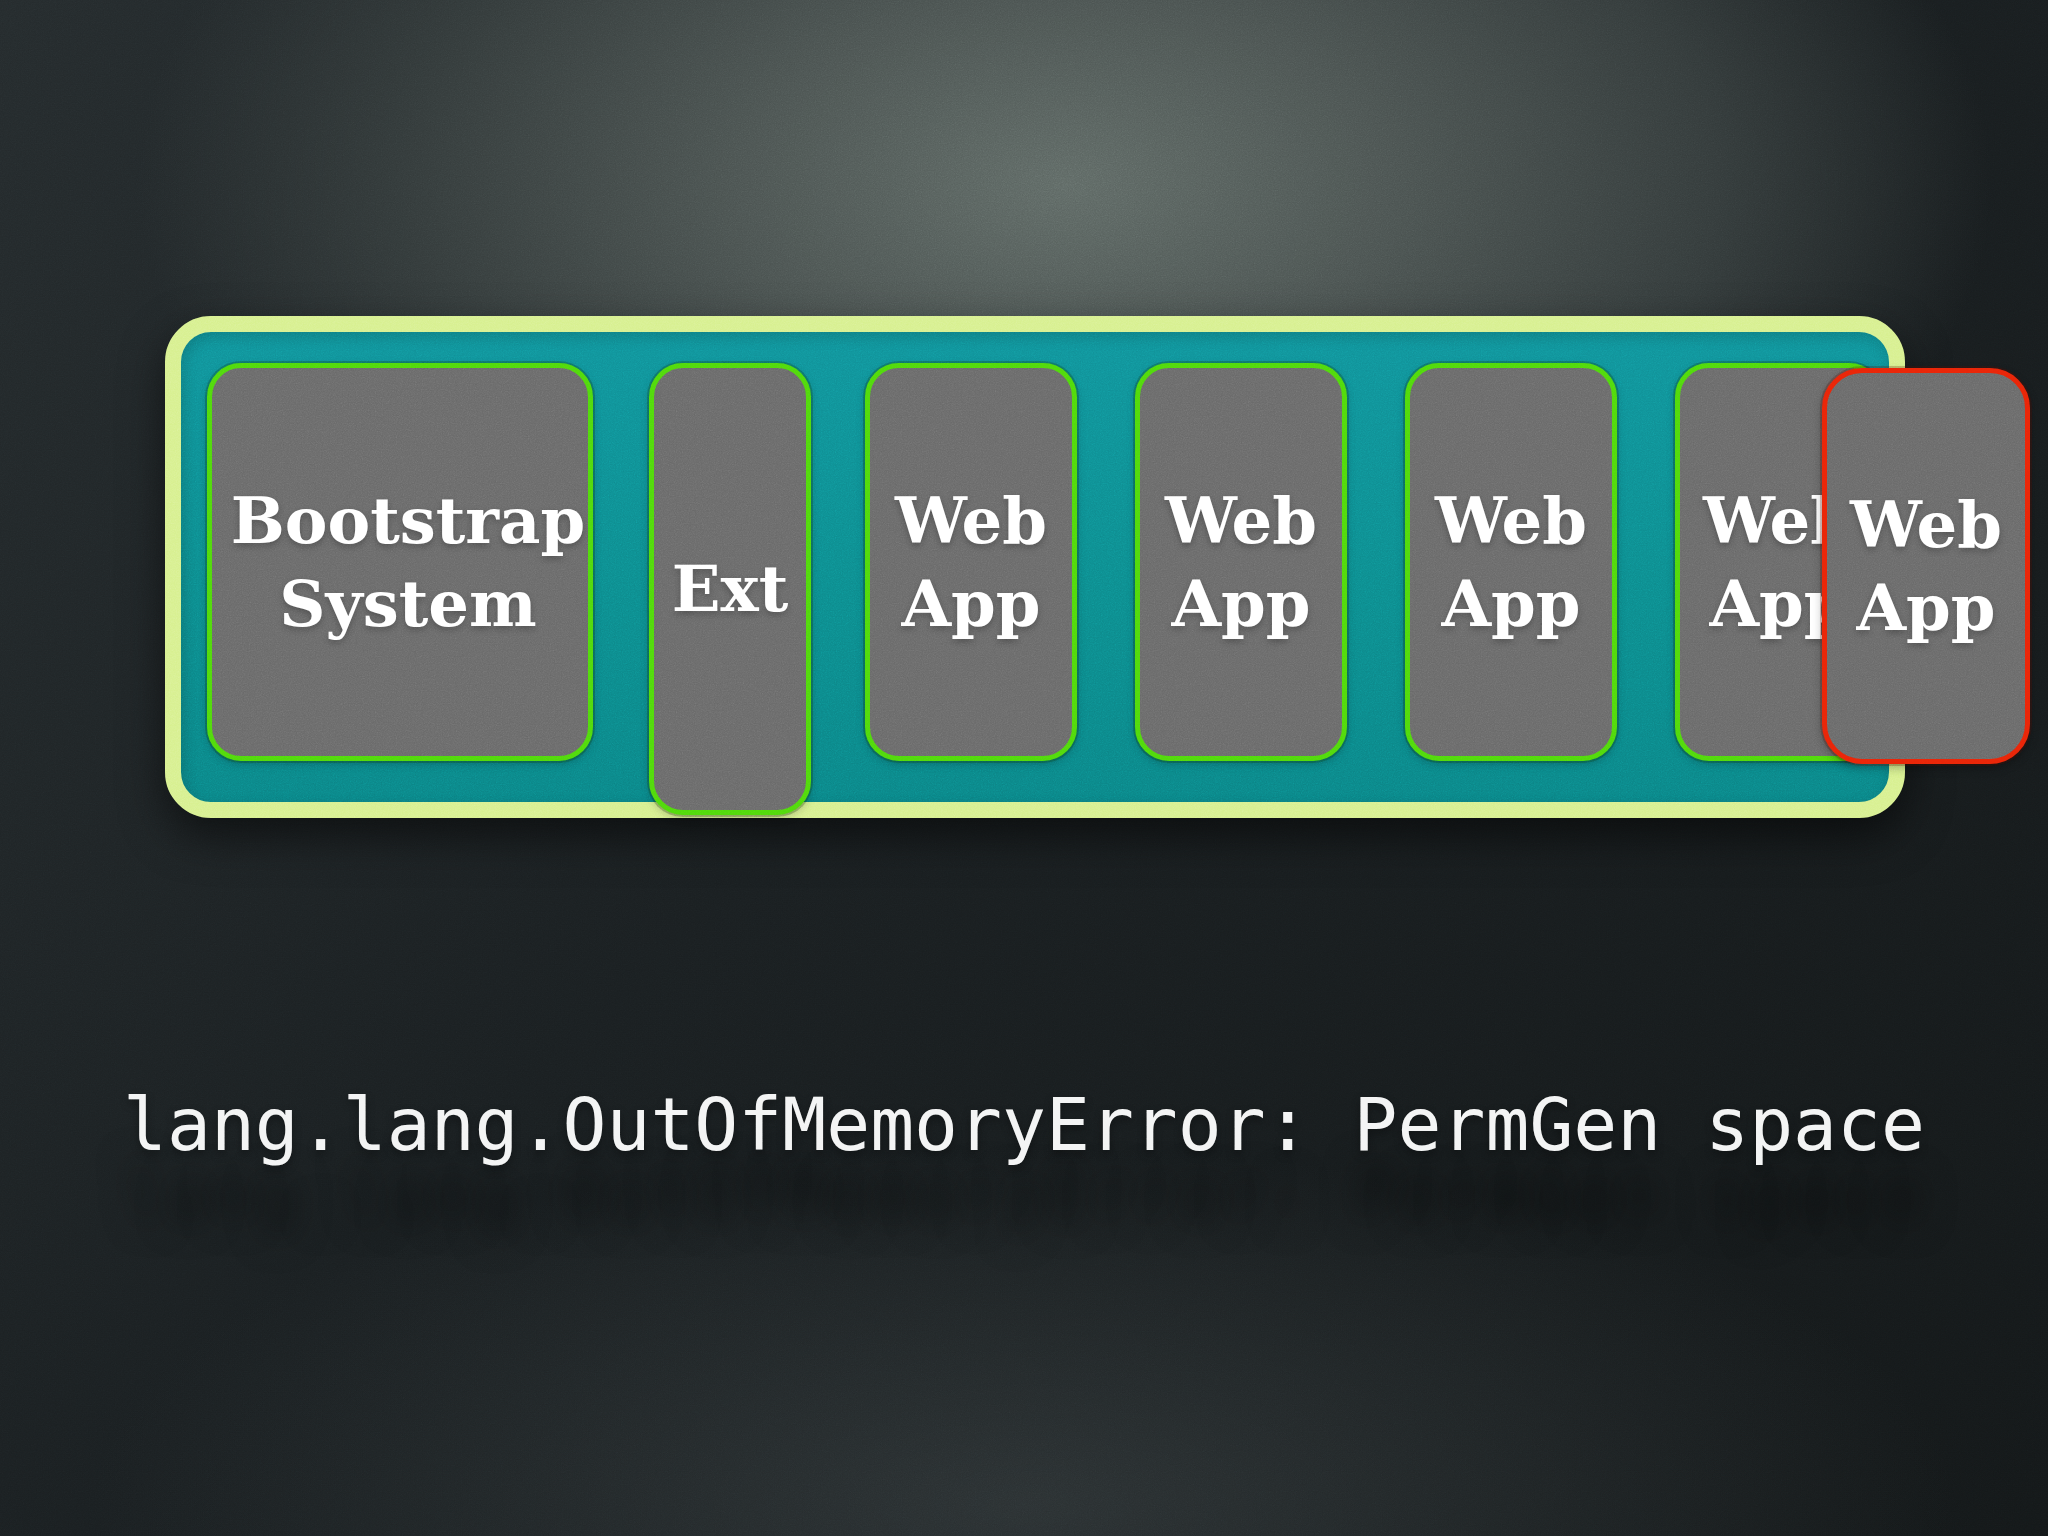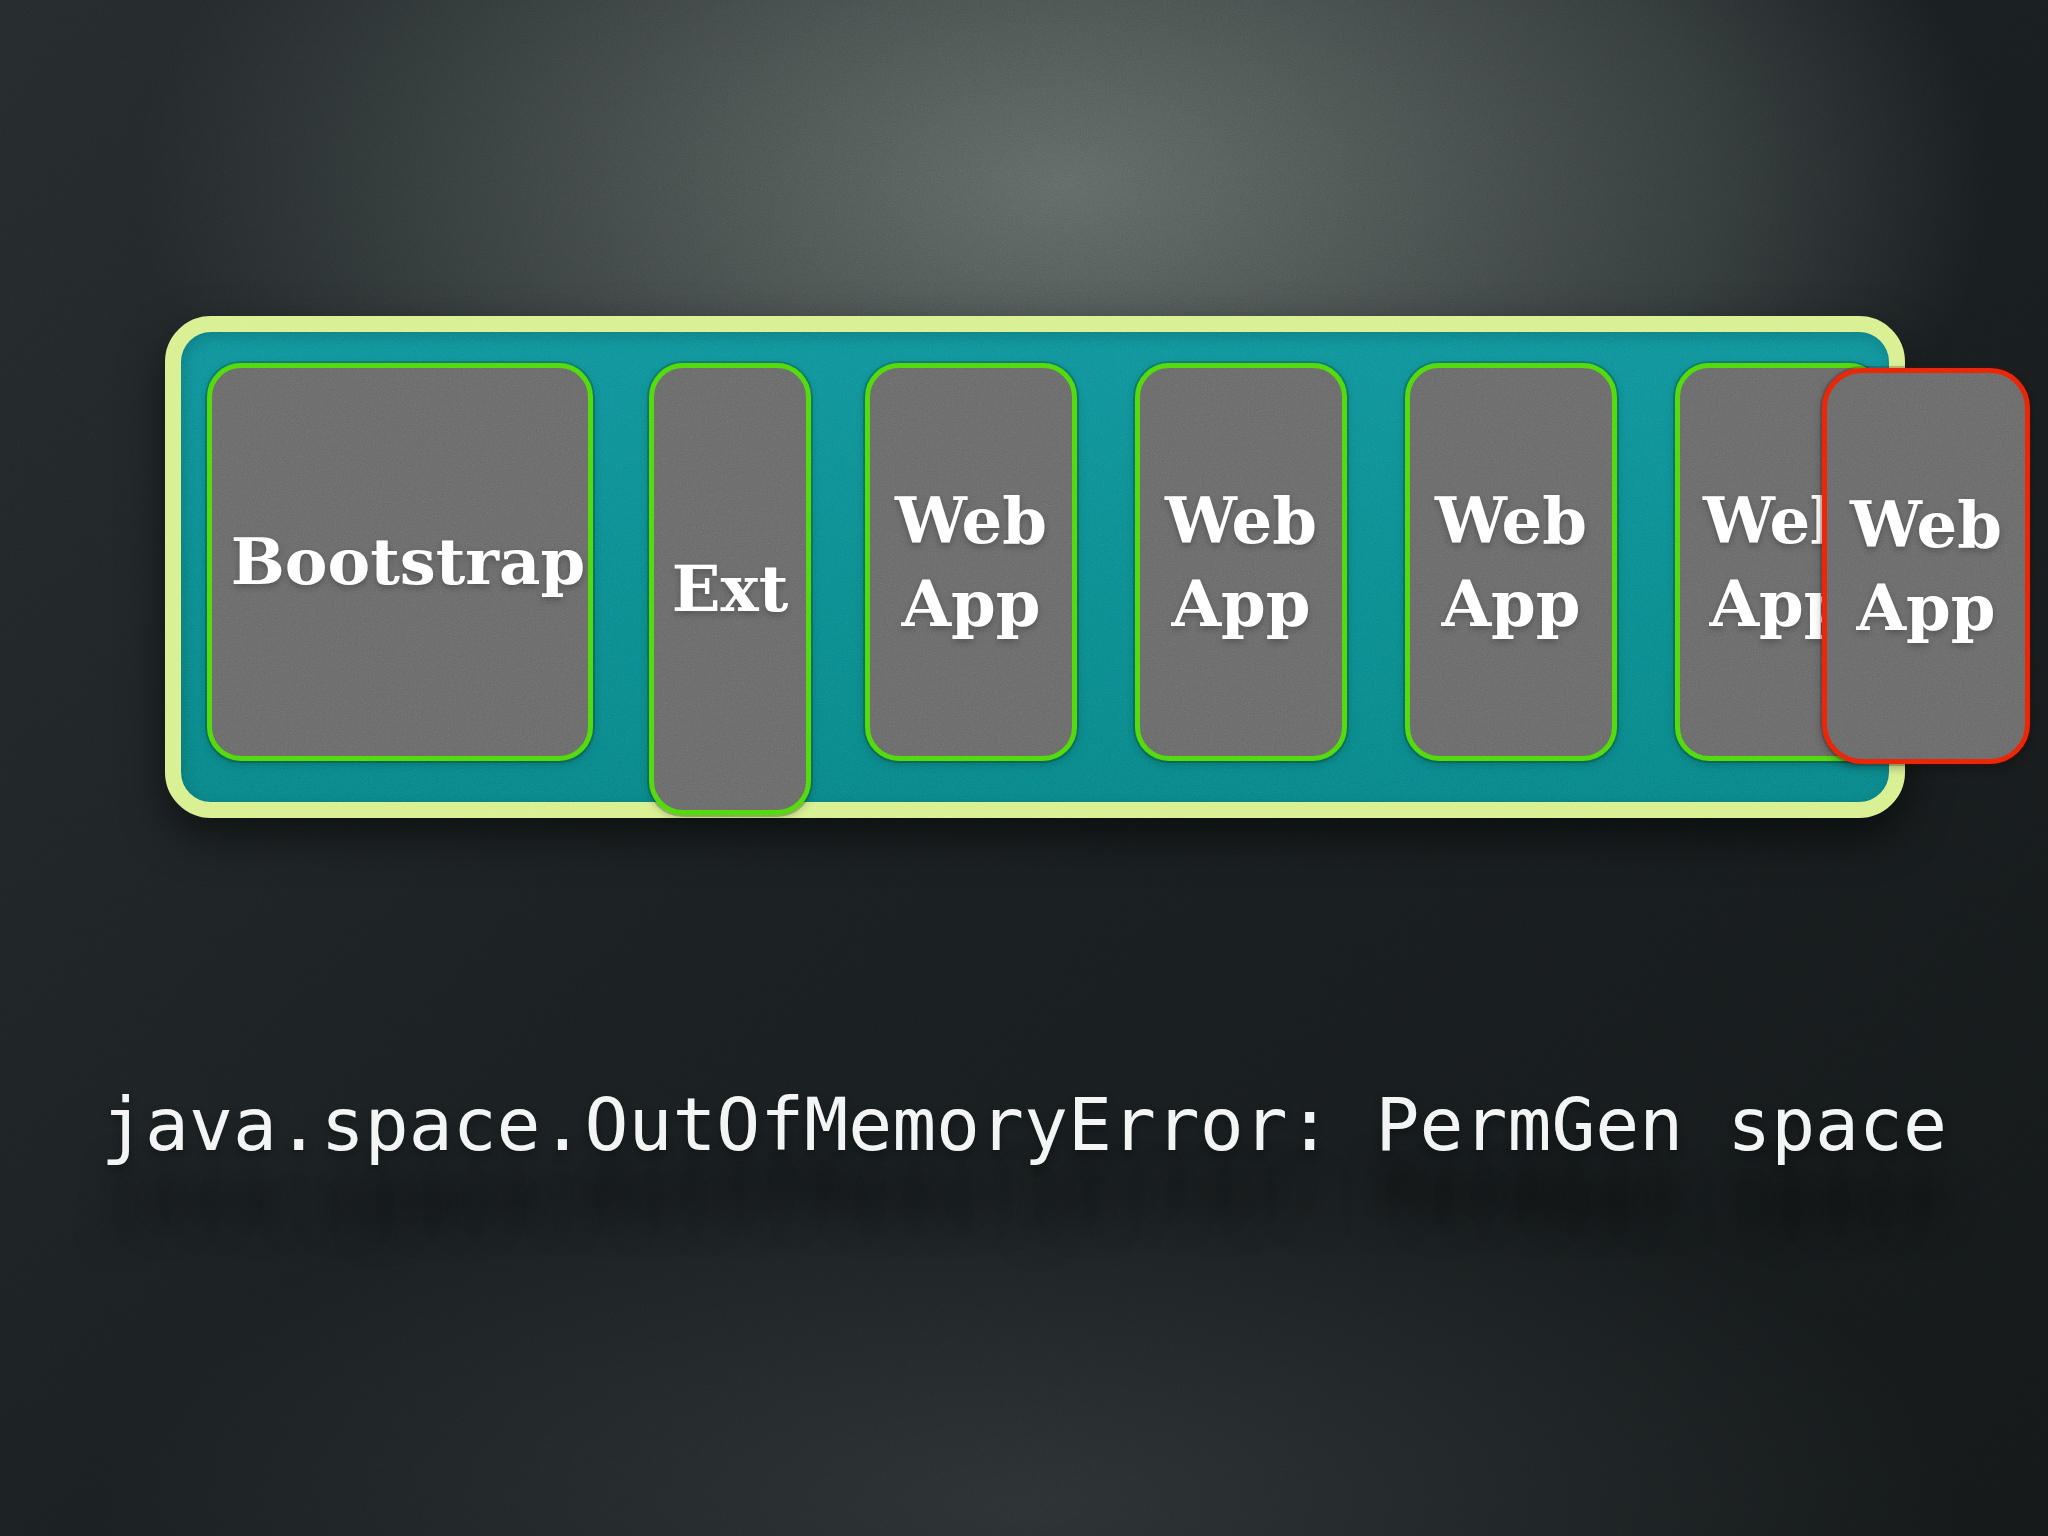--- a/index.html
+++ b/index.html
@@ -112,20 +112,21 @@
 </head>
 <body>
 
 <div class="stage">
 
 
   <div class="permgen-container">
 
     <div class="memory-block block-bootstrap">
       <div class="block-line">Bootstrap</div>
+      <div class="block-line">System</div>
     </div>
 
     <div class="memory-block block-ext">
       <div class="block-line">Ext</div>
     </div>
 
     <div class="memory-block block-webapp1">
       <div class="block-line">Web</div>
       <div class="block-line">App</div>
     </div>
@@ -145,21 +146,21 @@
       <div class="block-line">App</div>
     </div>
 
   </div>
 
   <div class="memory-block overflow-block">
     <div class="block-line">Web</div>
     <div class="block-line">App</div>
   </div>
 
-  <div class="error-message">java.space.OutOfMemoryError: PermGen space</div>
+  <div class="error-message">lang.lang.OutOfMemoryError: PermGen space</div>
 
   <svg class="noise-overlay" width="2048" height="1536" xmlns="http://www.w3.org/2000/svg">
     <filter id="grain">
       <feTurbulence type="fractalNoise" baseFrequency="0.85" numOctaves="3" stitchTiles="stitch"></feTurbulence>
       <feColorMatrix type="saturate" values="0"></feColorMatrix>
     </filter>
     <rect width="2048" height="1536" filter="url(#grain)"></rect>
   </svg>
 
 </div>

